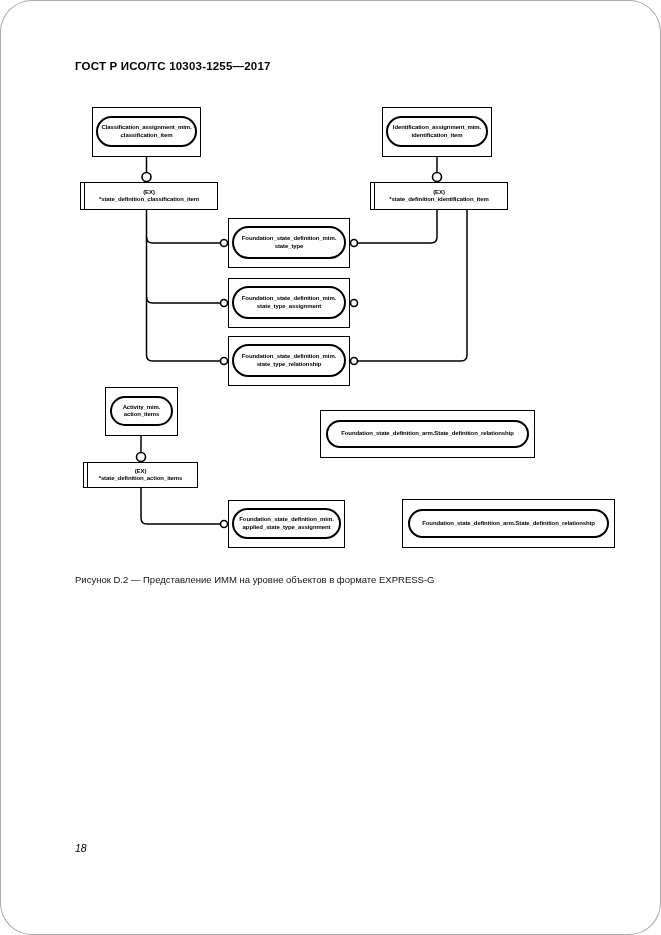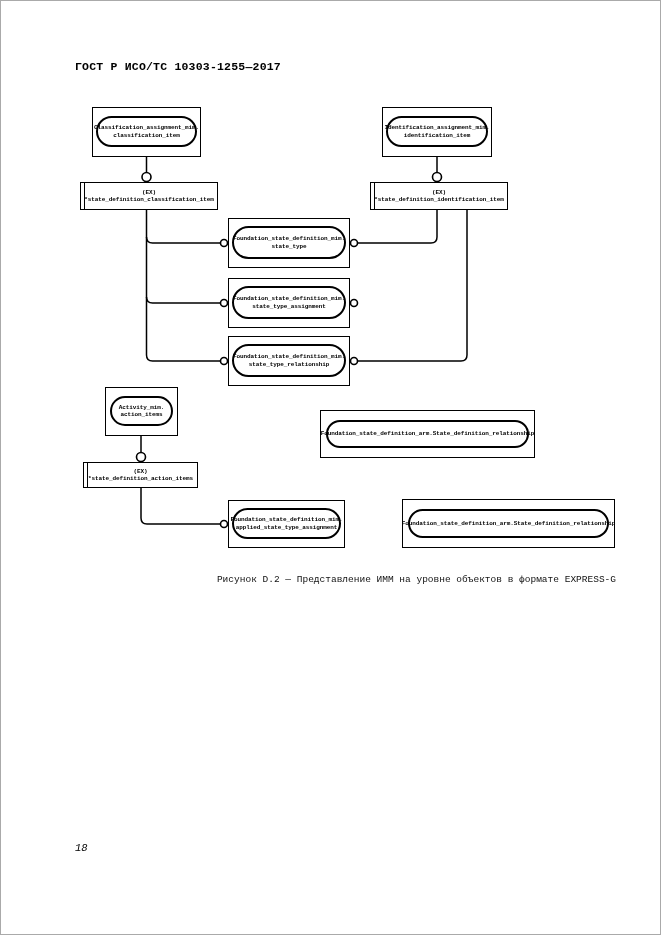--- a/index.html
+++ b/index.html
@@ -1,28 +1,29 @@
 <!DOCTYPE html>
 <html><head>
 <meta charset="utf-8">
 <style>
   html,body { margin:0; padding:0; background:#fff; }
   .page {
     position:relative; width:661px; height:935px; background:#ffffff;
     box-shadow: inset 0 0 0 1px #aaaaaa;
-    font-family:Liberation Mono, monospace; color:#000;
+    font-family:Liberation Sans, sans-serif; color:#000;
     overflow:hidden;
+    border-radius:32px;
   }
   .hdr {
     position:absolute; left:75px; top:60px;
     font-weight:bold; font-size:11.5px; letter-spacing:0.2px;
   }
   .caption {
     position:absolute; left:75px; right:45px; top:574px;
-    text-align:right; font-size:9.5px; color:#111;
+    text-align:left; font-size:9.5px; color:#111;
   }
   .pagenum {
     position:absolute; left:75px; top:842px;
     font-style:italic; font-size:10.5px;
   }
   .rect {
     position:absolute; border:1.5px solid #000; background:#fff;
     box-sizing:border-box;
   }
   .stadium {

